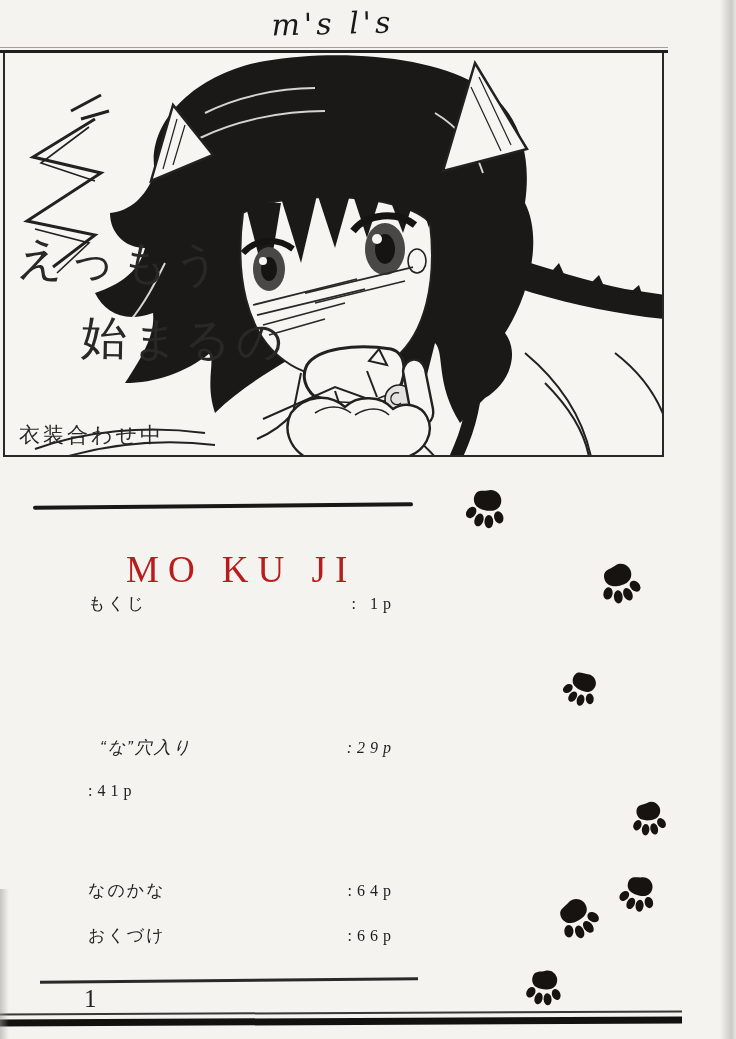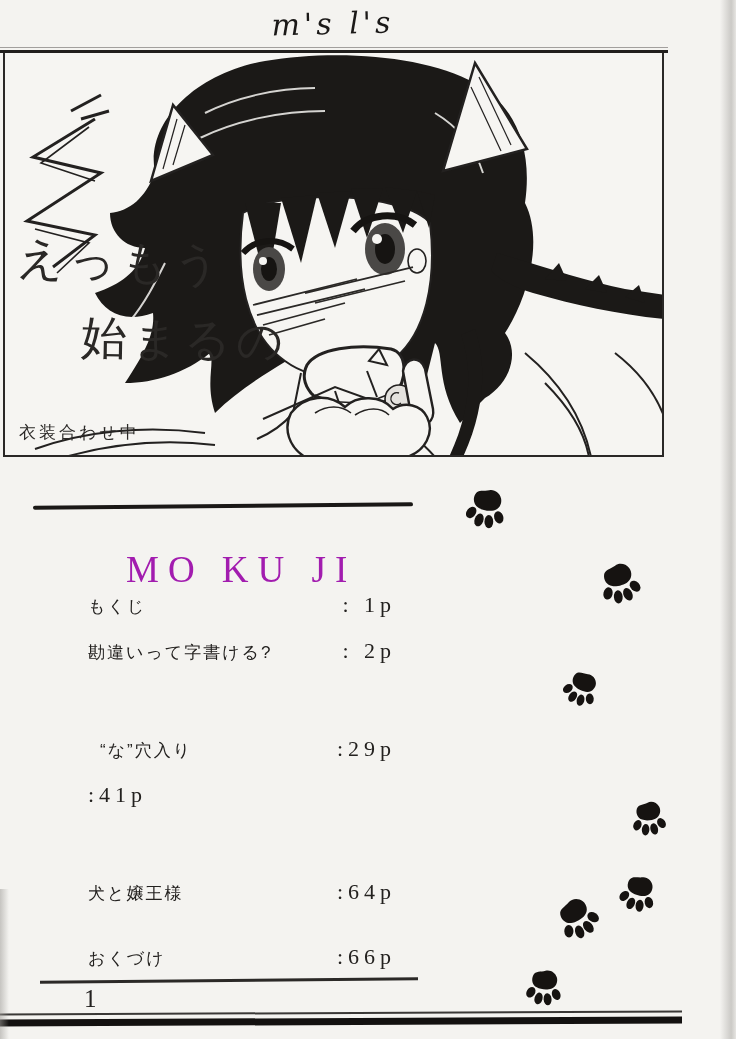--- a/index.html
+++ b/index.html
@@ -31,39 +31,39 @@
     background:#f6f5f2; overflow:hidden;
   }
   .frame svg.art { position:absolute; left:0; top:0; }
   .speech-1, .speech-2 {
     position:absolute; font-size:46px; letter-spacing:5px; color:#2a2826;
     font-family:"Liberation Sans", sans-serif; white-space:nowrap;
   }
   .speech-1 { left:12px; top:178px; transform:rotate(2deg); }
   .speech-2 { left:76px; top:256px; transform:rotate(1deg); }
   .frame-caption {
-    position:absolute; left:14px; top:368px; font-size:17px; letter-spacing:3px; color:#2a2826;
+    position:absolute; left:14px; top:368px; font-size:21px; letter-spacing:3px; color:#2a2826;
     white-space:nowrap;
   }
 
   .divider-bar { position:absolute; left:33px; top:504px; width:380px; height:4px;
     background:#1a1816; transform:rotate(-0.5deg); border-radius:2px; }
 
   .toc-title {
     position:absolute; left:126px; top:548px;
     font-family:"Liberation Serif", serif; font-size:37px; letter-spacing:9px;
-    color:#a21caf; white-space:nowrap;
+    color:#b91c1c; white-space:nowrap;
   }
   .toc-row { position:absolute; left:88px; width:308px; display:flex;
     justify-content:space-between; align-items:baseline; font-size:17px; color:#23211f; }
   .toc-row .t { letter-spacing:2px; white-space:nowrap; }
-  .toc-row .p { letter-spacing:5px; white-space:nowrap; font-family:"Liberation Serif", serif; font-size:22px;text-align:right; }
-  .toc-row.indent { padding-left:12px; }
+  .toc-row .p { letter-spacing:5px; white-space:nowrap; font-family:"Liberation Serif", serif; font-size:16px;text-align:right; }
+  .toc-row.indent { padding-left:12px;font-style:italic; }
   .r0{top:592px} .r1{top:638px} .r2{top:688px} .r3{top:736px}
-  .r4{top:782px} .r5{top:832px} .r6{top:879px} .r7{top:944px}
+  .r4{top:782px} .r5{top:832px} .r6{top:879px} .r7{top:924px}
 
   .paw { position:absolute; width:44px; height:44px; }
   .paw svg { width:100%; height:100%; fill:#161311; }
   .paw1{left:464px; top:487px; transform:rotate(10deg);}
   .paw2{left:598px; top:562px; transform:rotate(-15deg);}
   .paw3{left:562px; top:670px; transform:rotate(25deg); width:38px; height:38px;}
   .paw4{left:630px; top:800px; transform:rotate(-5deg); width:38px; height:38px;}
   .paw5{left:618px; top:874px; transform:rotate(15deg); width:40px; height:40px;}
   .paw6{left:556px; top:897px; transform:rotate(-30deg);}
   .paw7{left:524px; top:968px; transform:rotate(5deg); width:40px; height:40px;}
@@ -218,33 +218,29 @@
   </div>
 
   <div class="divider-bar"></div>
 
   <div class="toc-title">MO KU JI</div>
 
   <div class="toc-row r0">
     <span class="t">もくじ</span>
     <span class="p">: 1p</span>
   </div>
-  <div class="toc-row r1">
-    <span class="t">勘違いって字書ける?</span>
-    <span class="p">: 2p</span>
-  </div>
   <div class="toc-row r3 indent">
     <span class="t">“な”穴入り</span>
     <span class="p">:29p</span>
   </div>
   <div class="toc-row r4">
     <span class="p">:41p</span>
   </div>
   <div class="toc-row r6">
-    <span class="t">犬と嬢王様</span>
+    <span class="t">なのかな</span>
     <span class="p">:64p</span>
   </div>
   <div class="toc-row r7">
     <span class="t">おくづけ</span>
     <span class="p">:66p</span>
   </div>
 
   <span class="paw paw1"><svg viewBox="0 0 44 44">
         <use href="#paw"></use>
       </svg></span>

